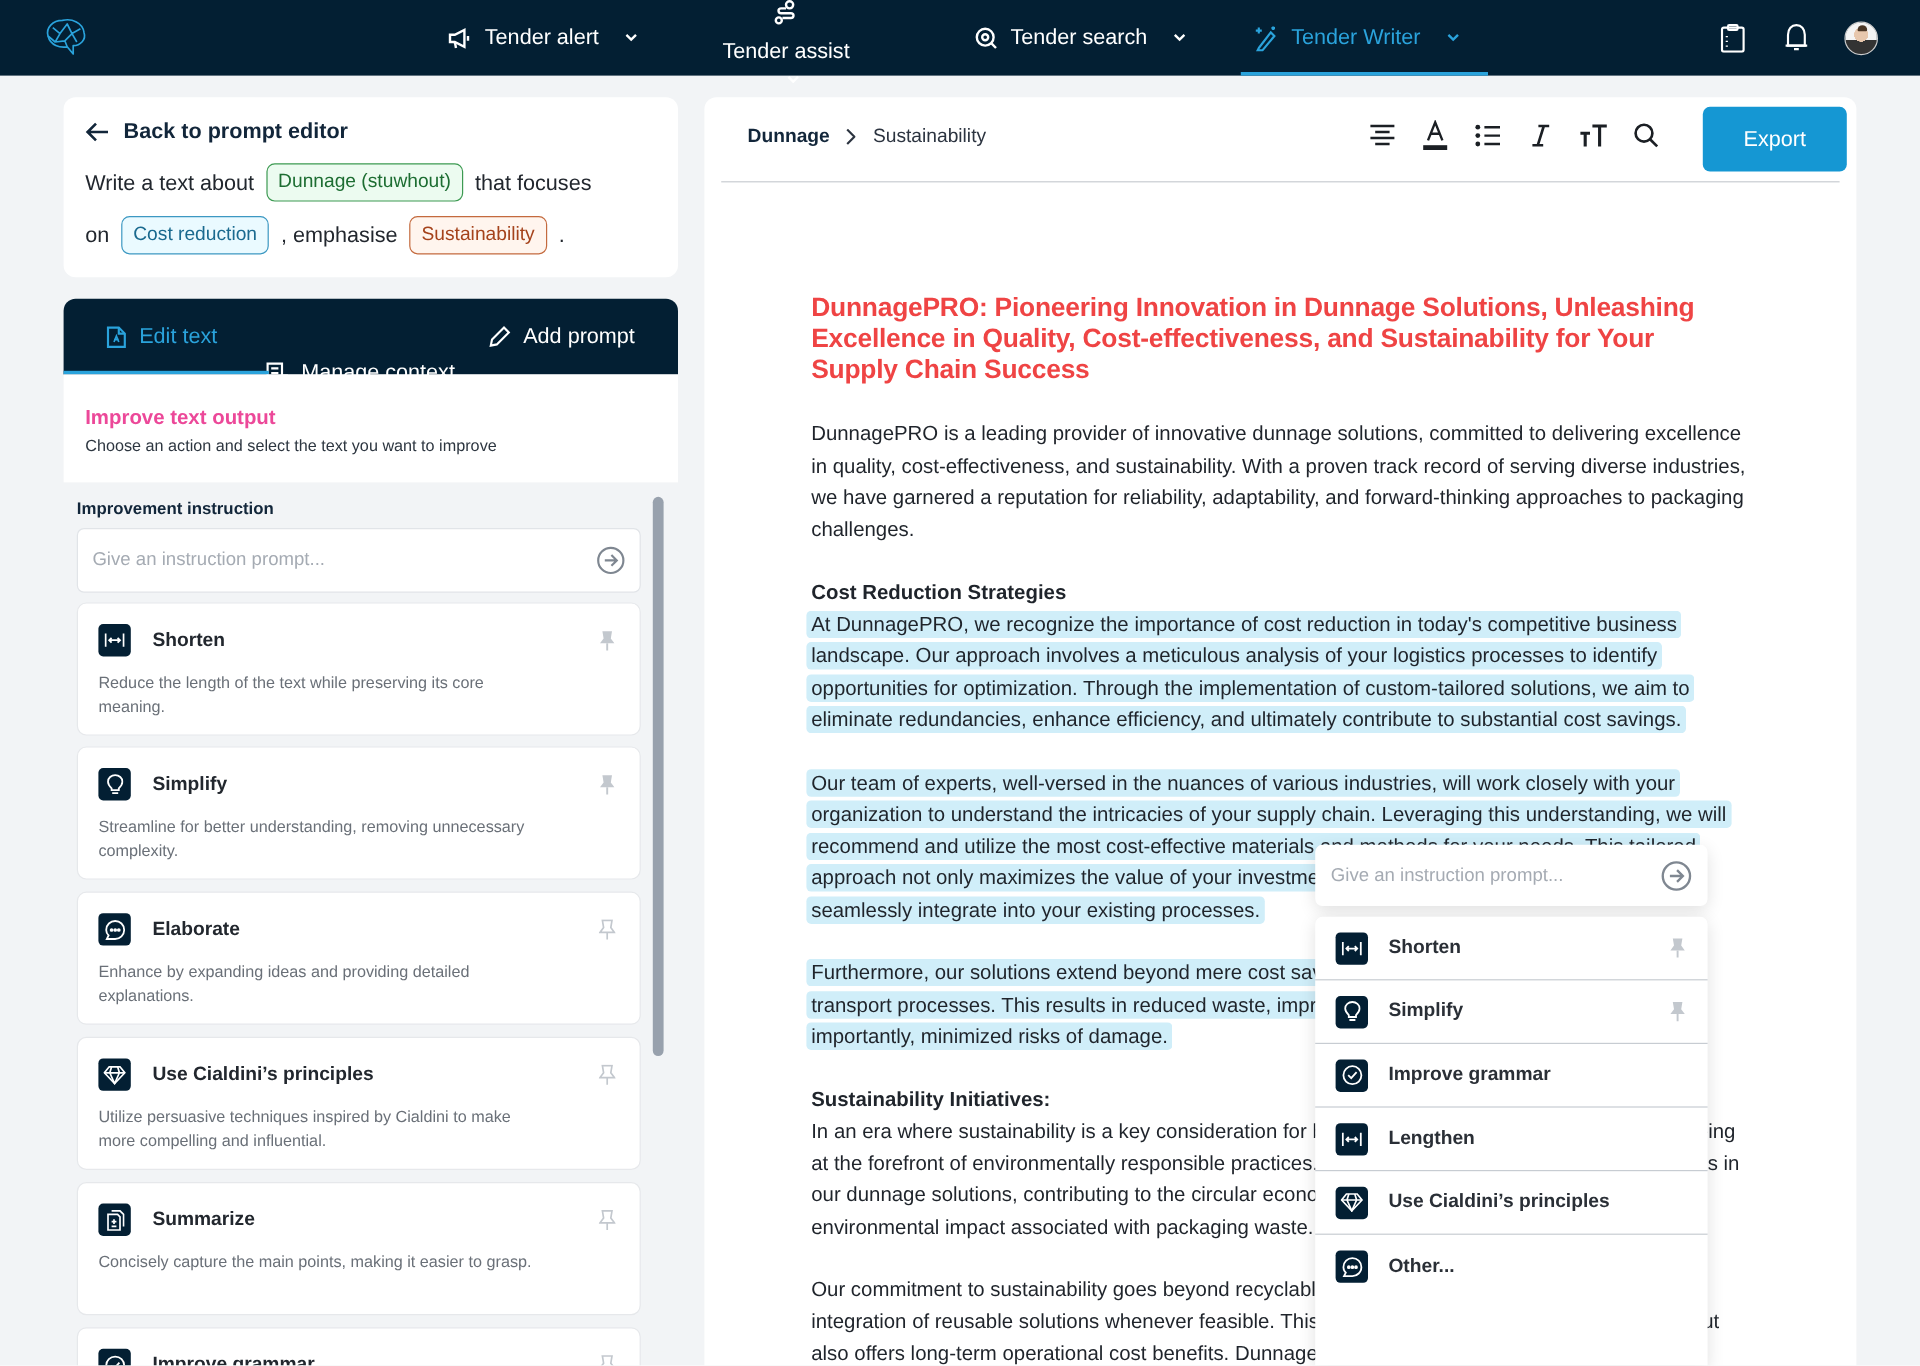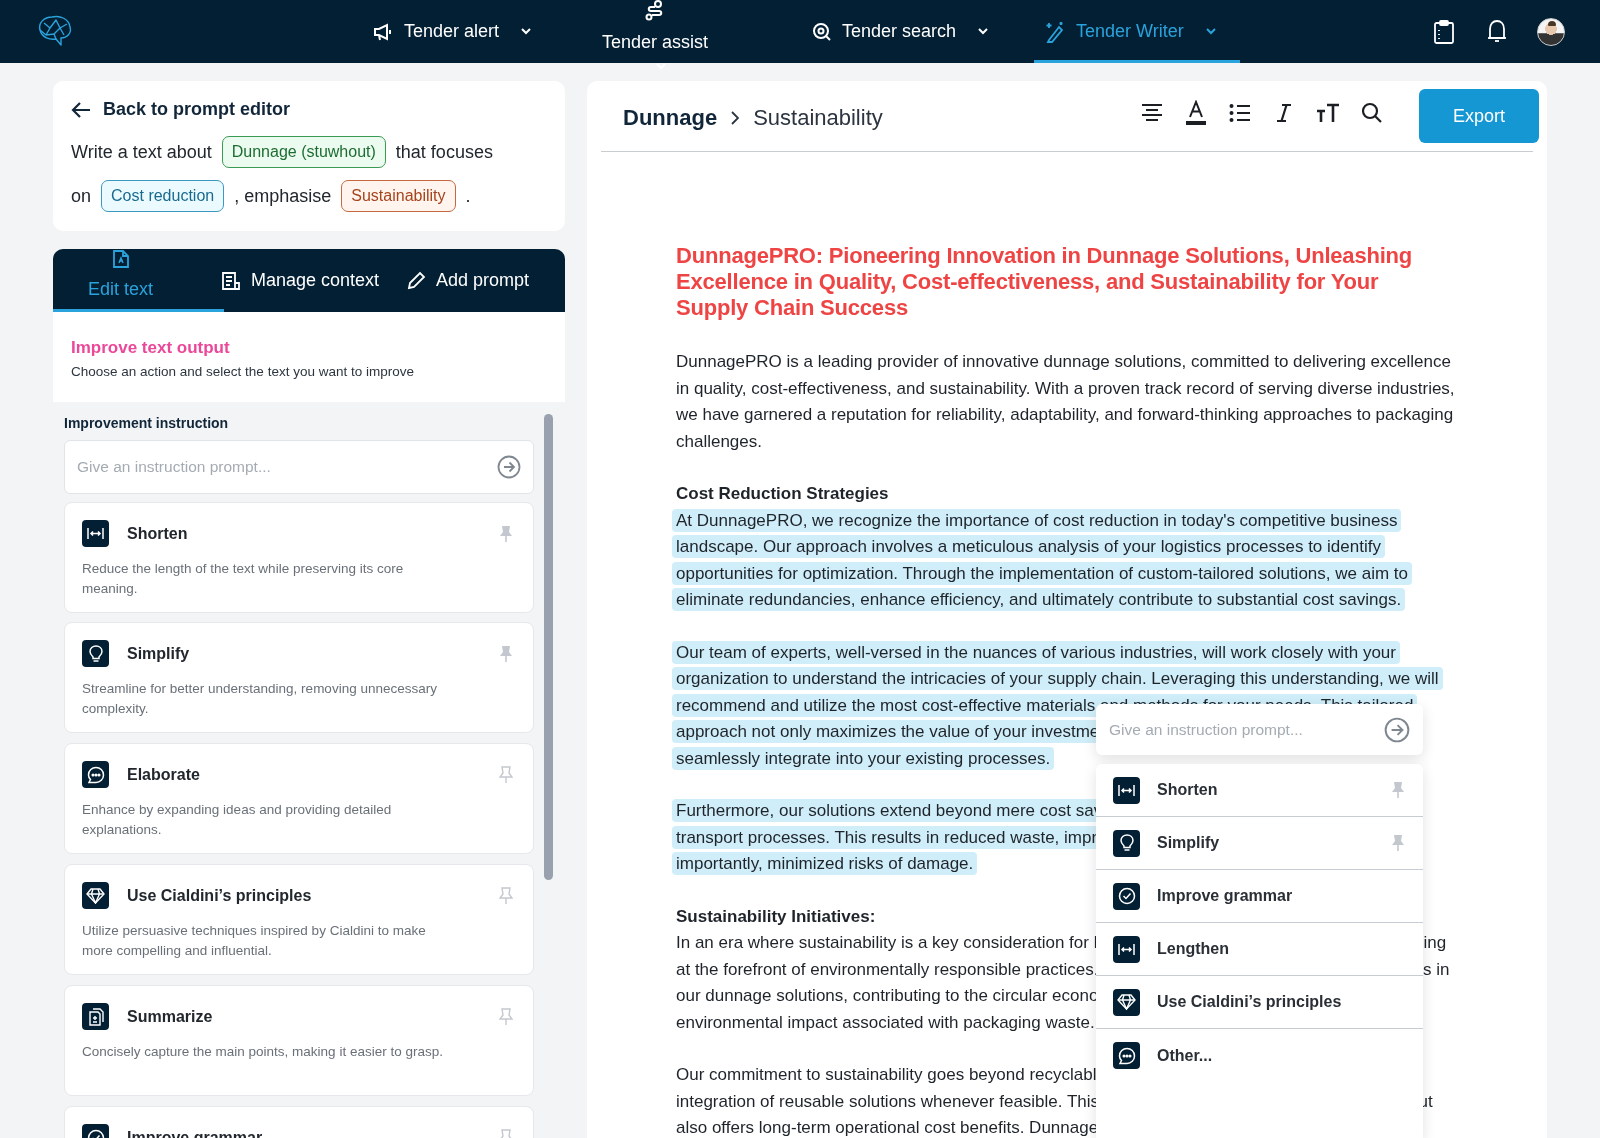--- a/index.html
+++ b/index.html
@@ -22,21 +22,21 @@
   .prompt-card { position: absolute; left: 53px; top: 81px; width: 512px; height: 150px; background: #fff; border-radius: 10px; }
   .back-link { position: absolute; left: 18px; top: 18px; display: flex; align-items: center; gap: 12px; font-size: 18px; font-weight: bold; color: #12263a; cursor: pointer; }
   .prompt-line { position: absolute; left: 18px; display: flex; align-items: center; gap: 10px; font-size: 18px; color: #22272e; }
   .chip { display: inline-block; padding: 6px 9px; border-radius: 7px; font-size: 16px; border: 1.5px solid; }
   .chip.green { background: #ecfbf0; border-color: #3d9a52; color: #1d6d32; }
   .chip.blue { background: #eafaff; border-color: #3c98c2; color: #1a6a8f; }
   .chip.orange { background: #fff5ee; border-color: #c46a3e; color: #a5431c; }
 
   .tabs { position: absolute; left: 53px; top: 249px; width: 512px; height: 63px; background: #031f33; border-radius: 10px 10px 0 0; }
   .tab { position: absolute; top: 0; height: 63px; display: flex; align-items: center; gap: 10px; color: #fff; font-size: 18px; cursor: pointer; }
-  .tab.active { color: #2aa3dc; flex-direction: column; }
+  .tab.active { color: #2aa3dc; }
   .tab-underline { position: absolute; left: 0; top: 60px; width: 171px; height: 3px; background: #2aa3dc; }
 
   .improve-head { position: absolute; left: 53px; top: 312px; width: 512px; height: 90px; background: #fff; }
   .improve-title { position: absolute; left: 18px; top: 26px; font-size: 17px; font-weight: bold; color: #ec4899; }
   .improve-sub { position: absolute; left: 18px; top: 52px; font-size: 13.5px; color: #2d3640; }
 
   .action-panel { position: absolute; left: 53px; top: 406px; width: 512px; height: 732px; overflow: hidden; }
   .instr-label { position: absolute; left: 11px; top: 9px; font-size: 14px; font-weight: bold; color: #12263a; }
   .instr-input { position: absolute; left: 11px; top: 34px; width: 470px; height: 54px; background: #fff; border: 1px solid #e1e4e8; border-radius: 6px; display: flex; align-items: center; padding: 0 12px; }
   .instr-input input { flex: 1; border: none; outline: none; font-size: 15.5px; color: #333; background: transparent; font-family: "Liberation Sans", sans-serif; }
@@ -45,21 +45,21 @@
   .card .ic { position: absolute; left: 17px; top: 17px; width: 27px; height: 27px; background: #031f33; border-radius: 4px; display: flex; align-items: center; justify-content: center; }
   .card .ttl { position: absolute; left: 62px; top: 22px; font-size: 16px; font-weight: bold; color: #22272e; }
   .card .desc { position: absolute; left: 17px; top: 56px; width: 370px; font-size: 13.5px; line-height: 20px; color: #6a7078; }
   .card .pin { position: absolute; right: 20px; top: 22px; }
   .scroll-track { position: absolute; left: 488px; top: 0; width: 14px; height: 720px; background: #f2f4f6; }
   .scroll-thumb { position: absolute; left: 491px; top: 8px; width: 9px; height: 466px; background: #98a1ad; border-radius: 5px; cursor: pointer; }
 
   
   .doc { position: absolute; left: 587px; top: 81px; width: 960px; height: 1057px; background: #fff; border-radius: 10px 10px 0 0; overflow: hidden; }
   .doc-header { position: absolute; left: 14px; top: 0; width: 932px; height: 71px; border-bottom: 1.5px solid #c9cdd2; }
-  .crumbs { position: absolute; left: 22px; top: 24px; display: flex; align-items: center; gap: 14px; font-size: 22px; }
+  .crumbs { position: absolute; left: 22px; top: 24px; display: flex; align-items: center; gap: 14px; font-size: 16px; }
   .crumb-root { color: #12263a; font-weight: bold; cursor: pointer; }
   .crumb-cur { color: #2c3440; }
   .toolbar { position: absolute; left: 538px; top: 18px; display: flex; gap: 18px; align-items: center; }
   .tool { width: 26px; height: 28px; display: flex; align-items: center; justify-content: center; cursor: pointer; }
   .export-btn { position: absolute; left: 818px; top: 8px; width: 120px; height: 54px; background: #1597d3; color: #fff; border: none; border-radius: 6px; font-size: 18px; cursor: pointer; font-family: "Liberation Sans", sans-serif; }
 
   .content { position: absolute; left: 89px; top: 162px; width: 780px; font-family: "Liberation Sans", sans-serif; color: #1f242b; }
   .content h1 { font-size: 22px; line-height: 26px; font-weight: bold; color: #ef4444; margin-bottom: 28px; letter-spacing: -0.2px; }
   .content p { font-size: 17px; line-height: 26.5px; margin-bottom: 26px; }
   .content h3 { font-size: 17px; line-height: 26.5px; font-weight: bold; }
@@ -178,21 +178,21 @@
 
 <div class="tabs">
   <div class="tab active" style="left:35px;">
     <svg width="18" height="20" viewBox="0 0 18 20" fill="none" stroke="#2aa3dc" stroke-width="1.8">
         <path d="M2 2 H11 L16 7 V18 H2 Z"></path>
         <path d="M11 2 V7 H16"></path>
         <path d="M7 14 L9 9 L11 14 M7 12 H11" stroke-width="1.4"></path>
       </svg>
     <span>Edit text</span>
   </div>
-  <div class="tab" style="left:168px;">
+  <div class="tab" style="left:168px;margin-top:30px;">
     <svg width="20" height="20" viewBox="0 0 20 20" fill="none" stroke="#fff" stroke-width="1.8">
         <path d="M2 2 H14 V18 H2 Z"></path>
         <path d="M5 6 H11 M5 10 H11 M5 14 H9"></path>
         <path d="M14 12 H18 V18 H12"></path>
       </svg>
     <span>Manage context</span>
   </div>
   <div class="tab" style="left:353px;">
     <svg width="20" height="20" viewBox="0 0 20 20" fill="none" stroke="#fff" stroke-width="1.8">
         <path d="M3 17 L4 12 L14 2 L18 6 L8 16 Z"></path>

